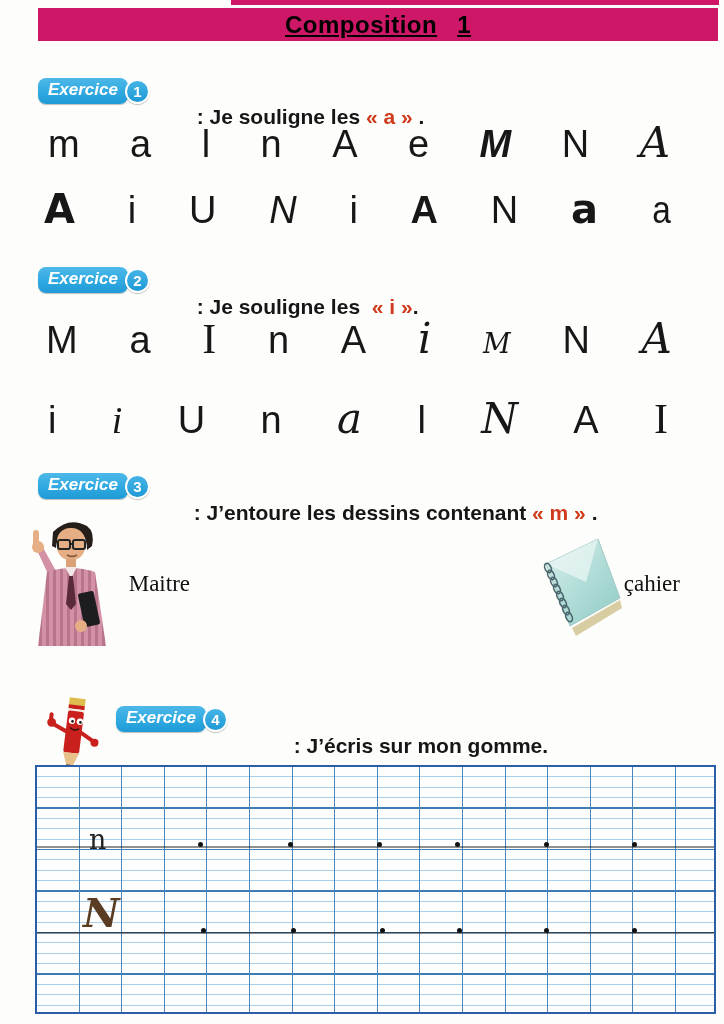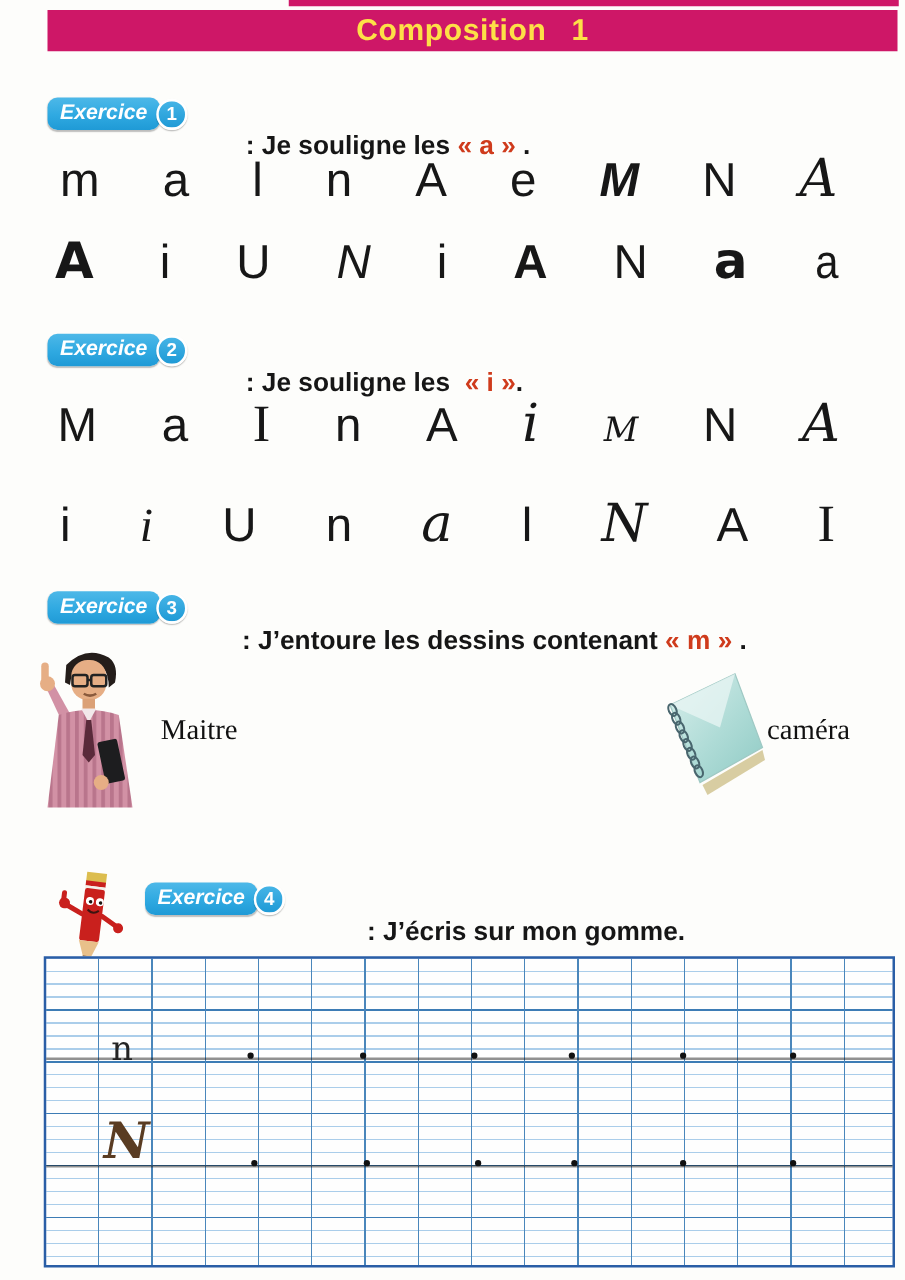--- a/index.html
+++ b/index.html
@@ -7,21 +7,21 @@
     width:724px;height:1024px;position:relative;overflow:hidden;
     background:#fdfdfb;font-family:"Liberation Sans",sans-serif;color:#1a1a1a;
   }
   
   .top-strip{position:absolute;left:231px;top:0;width:488px;height:5px;background:#ce1767;}
   .header-bar{
     position:absolute;left:38px;top:8px;width:680px;height:33px;background:#ce1767;
     display:flex;align-items:center;justify-content:center;
   }
   .header-bar .t-word,.header-bar .t-num{
-    color:#fde047;font-size:24px;font-weight:600;letter-spacing:.5px;
+    color:#000000;font-size:24px;font-weight:600;letter-spacing:.5px;text-decoration:underline;
   }
   .header-bar .t-num{margin-left:20px;}
   
   .badge{position:absolute;display:flex;align-items:flex-end;}
   .badge .pill{
     background:linear-gradient(#4db8e8,#2fa9e1 55%,#1f9ad6);
     color:#fff;font-weight:700;font-style:italic;font-size:17px;
     padding:2px 10px 4px 10px;border-radius:8px;line-height:20px;
     box-shadow:0 1px 1px rgba(0,0,0,.25);
   }
@@ -206,21 +206,21 @@
           <ellipse cx="27" cy="41" rx="3" ry="5" transform="rotate(-24 27 41)"></ellipse>
           <ellipse cx="30" cy="48" rx="3" ry="5" transform="rotate(-24 30 48)"></ellipse>
           <ellipse cx="33" cy="55" rx="3" ry="5" transform="rotate(-24 33 55)"></ellipse>
           <ellipse cx="36" cy="62" rx="3" ry="5" transform="rotate(-24 36 62)"></ellipse>
           <ellipse cx="39" cy="69" rx="3" ry="5" transform="rotate(-24 39 69)"></ellipse>
           <ellipse cx="42" cy="76" rx="3" ry="5" transform="rotate(-24 42 76)"></ellipse>
           <ellipse cx="45" cy="83" rx="3" ry="5" transform="rotate(-24 45 83)"></ellipse>
         </g>
       </svg>
     </div>
-    <div class="cap">caméra</div>
+    <div class="cap">çahier</div>
   </div>
 
 
 </div>
 
 <div class="mascot">
   <svg width="70" height="86" viewBox="0 0 70 86">
     <g transform="rotate(7 35 43)">
       <path d="M27 4 h16 v8 h-16 Z" fill="#dcbd4e"></path>
       <rect x="27" y="11" width="16" height="4" fill="#c9201d"></rect>

